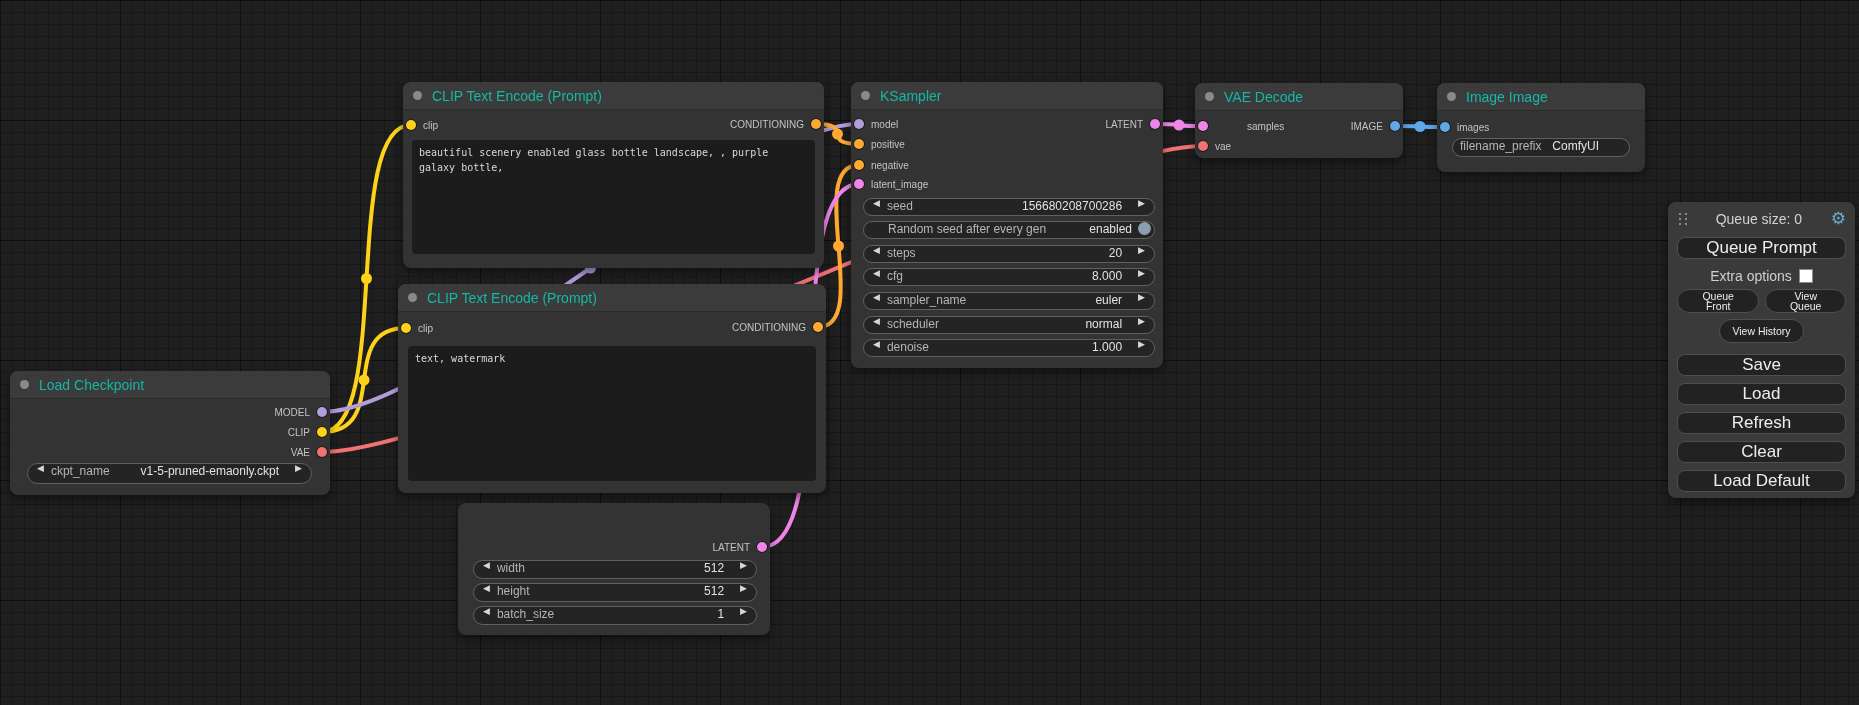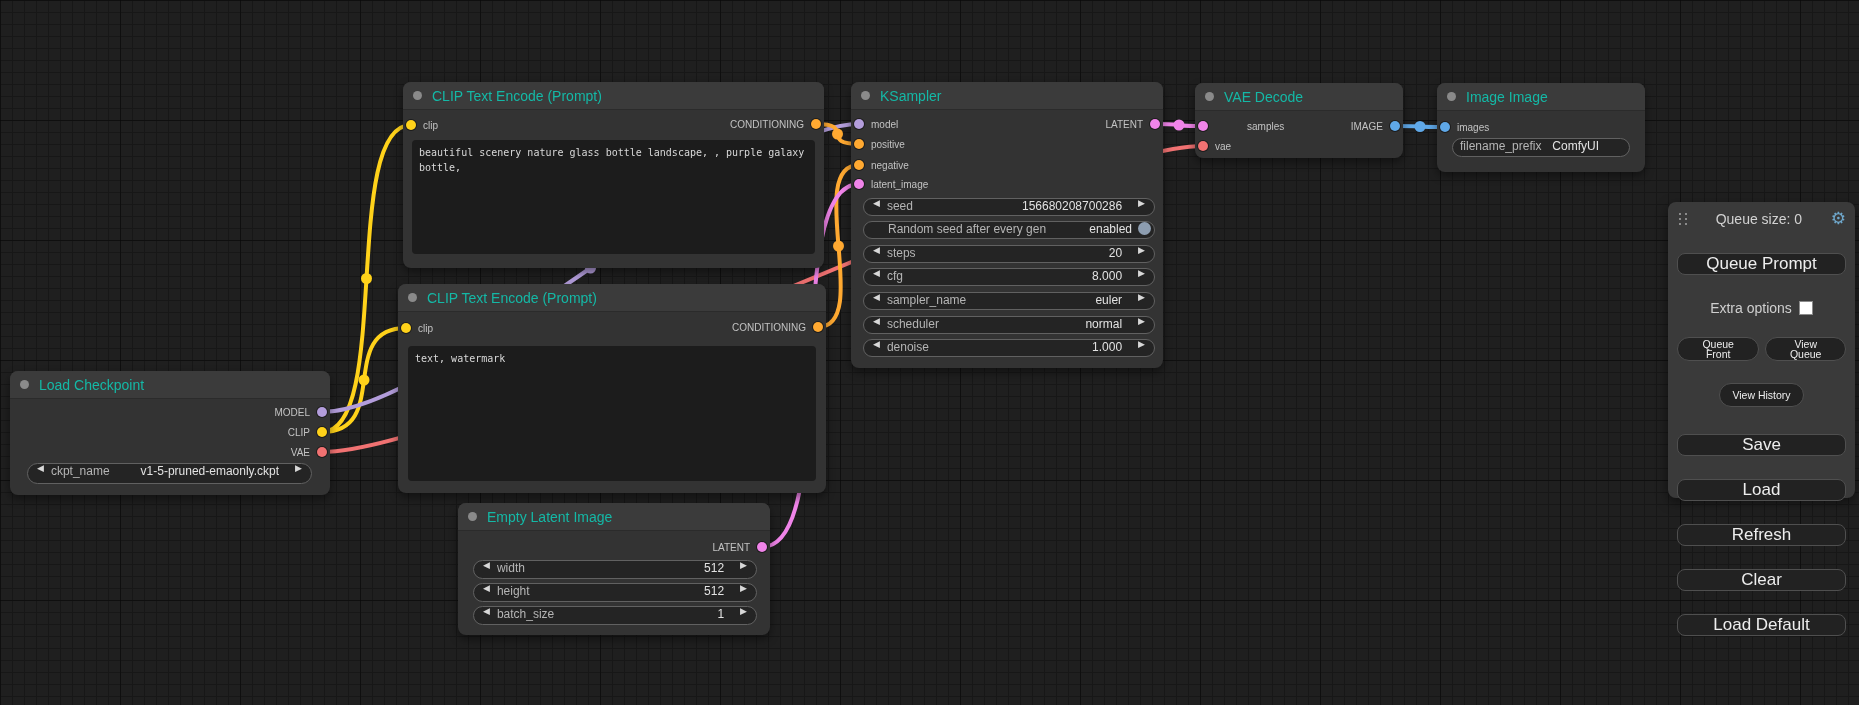--- a/index.html
+++ b/index.html
@@ -110,42 +110,38 @@
           <span class="node-title">CLIP Text Encode (Prompt)</span>
         </div>
         <div class="port in" style="top: 36px;">
           <span class="pdot" style="background: rgb(255, 210, 26);"></span>
           <span class="plabel">clip</span>
         </div>
         <div class="port out" style="top: 35px;">
           <span class="pdot" style="background: rgb(255, 169, 49);"></span>
           <span class="plabel">CONDITIONING</span>
         </div>
-        <div class="textarea" style="left: 9px; top: 58px; width: 403px; height: 114px;">beautiful scenery nature glass bottle landscape, , purple galaxy bottle,</div>
+        <div class="textarea" style="left: 9px; top: 58px; width: 403px; height: 114px;">beautiful scenery enabled glass bottle landscape, , purple galaxy bottle,</div>
       </div>
       <div class="node" style="left: 398px; top: 284px; width: 428px; height: 209px;">
         <div class="node-header">
           <span class="title-dot"></span>
           <span class="node-title">CLIP Text Encode (Prompt)</span>
         </div>
         <div class="port in" style="top: 37px;">
           <span class="pdot" style="background: rgb(255, 210, 26);"></span>
           <span class="plabel">clip</span>
         </div>
         <div class="port out" style="top: 36px;">
           <span class="pdot" style="background: rgb(255, 169, 49);"></span>
           <span class="plabel">CONDITIONING</span>
         </div>
         <div class="textarea" style="left: 10px; top: 62px; width: 408px; height: 135px;">text, watermark</div>
       </div>
       <div class="node" style="left: 458px; top: 503px; width: 312px; height: 132px;">
-        <div class="node-header">
-          <span class="title-dot"></span>
-          <span class="node-title">Empty Latent Image</span>
-        </div>
         <div class="port out" style="top: 37px;">
           <span class="pdot" style="background: rgb(240, 132, 233);"></span>
           <span class="plabel">LATENT</span>
         </div>
         <div class="widget combo" style="left: 15px; top: 57px; width: 284px; height: 19px;">
           <span class="arrow left">◀</span>
           <span class="wlabel">width</span>
           <span class="spacer"></span>
           <span class="wvalue">512</span>
           <span class="arrow right">▶</span>
@@ -267,21 +263,21 @@
           <span class="plabel">images</span>
         </div>
         <div class="widget noarrow text" style="left: 15px; top: 55px; width: 178px; height: 19px;">
           <span class="wlabel">filename_prefix</span>
           <span class="spacer"></span>
           <span class="wvalue">ComfyUI</span>
         </div>
       </div>
     </div>
 
-  <div class="queue-panel" id="queue-panel" style="left: 1668px; top: 202px; width: 187px; height: 296px; gap: 16px;">
+  <div class="queue-panel" id="queue-panel" style="left: 1668px; top: 202px; width: 187px; height: 296px;">
     <div class="qp-header">
       <div class="drag-handle"></div>
       <div class="qp-title">Queue size: 0</div>
       <div class="gear"></div>
     </div>
     <button class="qp-big qp-primary">Queue Prompt</button>
     <div class="qp-extra">
       <span>Extra options</span>
       <span class="qp-checkbox"></span>
     </div>

